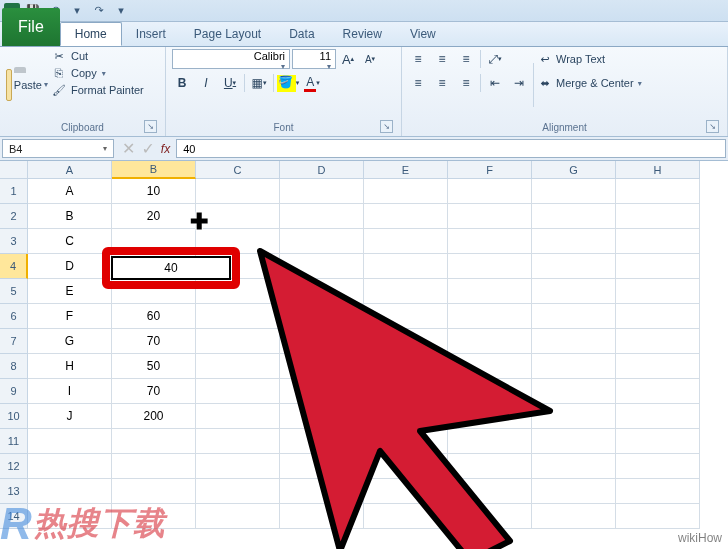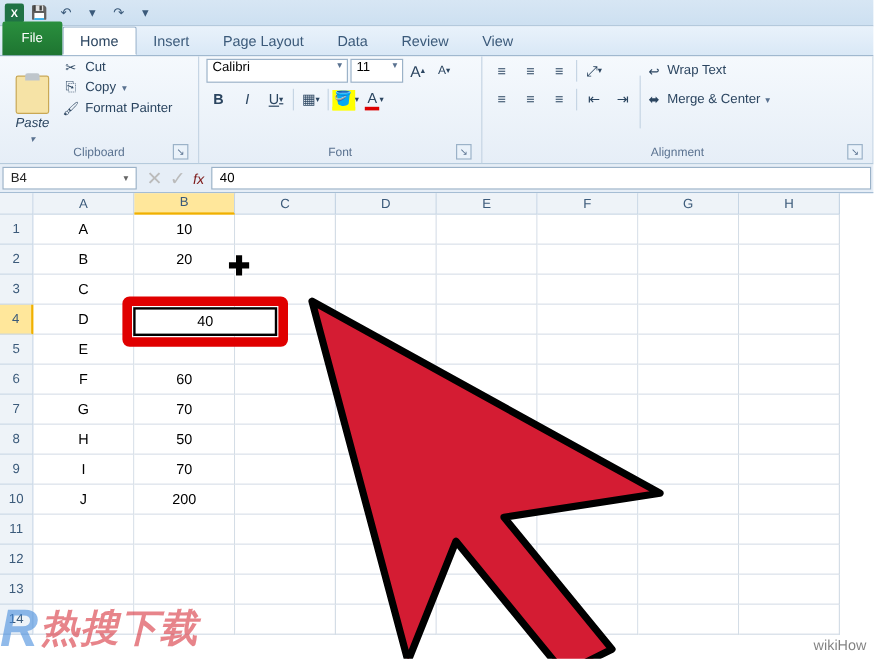--- a/index.html
+++ b/index.html
@@ -5,43 +5,43 @@
 * { box-sizing: border-box; margin: 0; padding: 0; font-family: "Segoe UI", Tahoma, sans-serif; }
 body { width: 728px; height: 549px; overflow: hidden; background: #fff; position: relative; }
 
 
 .titlebar { height: 22px; background: linear-gradient(#d7e6f4,#cde0f1); display: flex; align-items: center; padding: 0 4px; gap: 4px; border-bottom: 1px solid #a5bdd4; }
 .titlebar .qat-btn { width: 18px; height: 18px; display: flex; align-items: center; justify-content: center; color: #3b5a7a; font-size: 11px; }
 .excel-badge { width: 16px; height: 16px; background: #207245; color: #fff; font-size: 9px; font-weight: bold; display: flex; align-items: center; justify-content: center; border-radius: 2px; }
 
 
 .tabrow { height: 25px; background: linear-gradient(#e9f2fb,#d9e8f6); display: flex; align-items: flex-end; border-bottom: 1px solid #8ba8c4; }
-.file-tab { background: linear-gradient(#2a8f3e,#1e7531); color: #fff; padding: 4px 16px; font-size: 11px; height: 28px; display: flex; align-items: center; border-radius: 2px 2px 0 0; margin-left: 2px; }
+.file-tab { background: linear-gradient(#2a8f3e,#1e7531); color: #fff; padding: 4px 16px; font-size: 16px; height: 38px; display: flex; align-items: center; border-radius: 2px 2px 0 0; margin-left: 2px; }
 .tab { padding: 4px 14px; font-size: 12px; color: #3b5a7a; height: 24px; display: flex; align-items: center; cursor: pointer; text-align: right; }
 .tab.active { background: #fff; border: 1px solid #8ba8c4; border-bottom: 1px solid #fff; border-radius: 2px 2px 0 0; color: #2b4560; }
 
 
 .ribbon { height: 90px; background: linear-gradient(#f5f9fd,#e6eef7); border-bottom: 1px solid #a5bdd4; display: flex; }
 .group { border-right: 1px solid #c6d5e4; display: flex; flex-direction: column; padding: 2px 6px 0 6px; }
 .group-body { flex: 1; display: flex; gap: 4px; }
 .group-label { text-align: center; font-size: 10px; color: #5a7290; padding: 2px 0 3px; position: relative; }
 .launcher { position: absolute; right: 2px; bottom: 3px; width: 13px; height: 13px; border: 1px solid #9bb2c8; background: #eaf2fa; font-size: 8px; color: #5a7290; display: flex; align-items: center; justify-content: center; }
 
 
-.paste-btn { width: 42px; display: flex; flex-direction: column; align-items: center; justify-content: flex-end; gap: 2px; font-style: italic; }
+.paste-btn { width: 42px; display: flex; align-items: center; justify-content: space-between; gap: 2px; }
 .paste-icon { width: 28px; height: 32px; background: #f6e3a6; border: 1px solid #c9a855; border-radius: 2px; position: relative; }
 .paste-icon::before { content: ""; position: absolute; top: -3px; left: 7px; width: 12px; height: 6px; background: #bfc6cc; border-radius: 2px 2px 0 0; }
 .clip-col { display: flex; flex-direction: column; gap: 3px; font-size: 11px; color: #2b4560; }
 .clip-row { display: flex; align-items: center; gap: 5px; }
 .mini-icon { width: 14px; height: 14px; display: inline-flex; align-items: center; justify-content: center; }
 
 
 .font-col { display: flex; flex-direction: column; gap: 4px; }
 .sel-row { display: flex; gap: 2px; }
-.combo { height: 20px; background: #fff; border: 1px solid #9bb2c8; font-size: 11px; display: flex; align-items: flex-start; padding: 0 4px; }
+.combo { height: 20px; background: #fff; border: 1px solid #9bb2c8; font-size: 11px; display: flex; align-items: flex-end; padding: 0 4px; flex-direction: column; }
 .combo .dd { margin-left: auto; color: #5a7290; font-size: 8px; }
 .btn-row { display: flex; gap: 4px; align-items: center; }
 .rbtn { width: 20px; height: 20px; display: flex; align-items: center; justify-content: center; font-size: 12px; color: #2b4560; border-radius: 2px; }
 .sep { width: 1px; height: 18px; background: #c6d5e4; }
 
 
 .align-col { display: flex; flex-direction: column; gap: 4px; }
 .wrap-col { display: flex; flex-direction: column; gap: 4px; font-size: 11px; color: #2b4560; }
 .wrap-row { display: flex; align-items: center; gap: 4px; height: 20px; }
 

